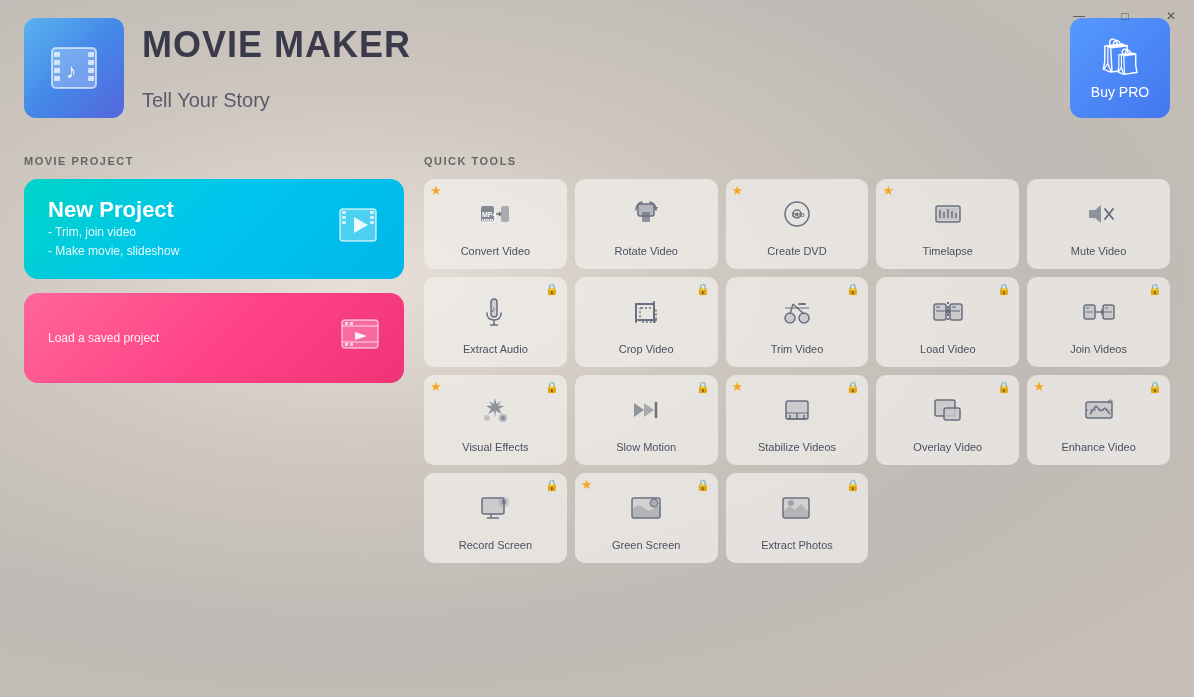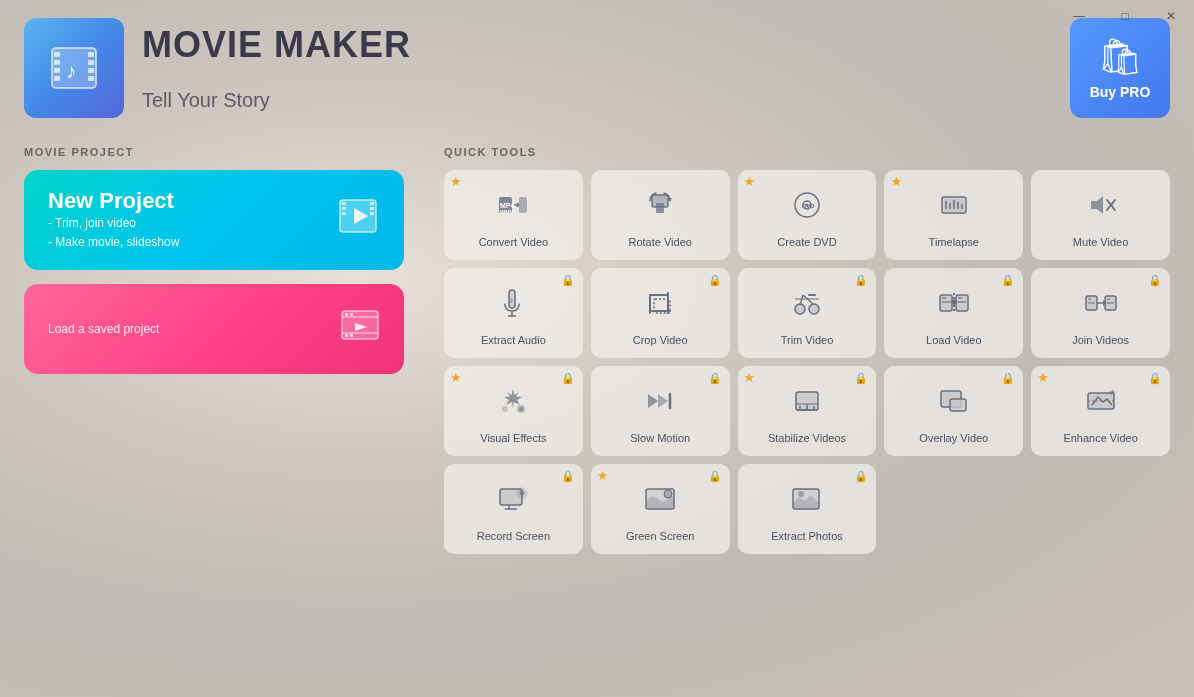--- a/index.html
+++ b/index.html
@@ -79,28 +79,28 @@
       display: flex;
       flex-direction: column;
       align-items: center;
       justify-content: center;
       color: white;
       cursor: pointer;
       border: none;
       gap: 6px;
     }
     .buy-pro-btn .store-icon { font-size: 36px; }
-    .buy-pro-btn .label { font-size: 14px; font-weight: 700; }
+    .buy-pro-btn .label { font-size: 14px; font-weight: 400; }
 
     
     .main {
       display: flex;
       padding: 0 24px;
-      gap: 40px;
-      margin-top: 10px;
+      gap: 20px;
+      margin-top: 19px;
     }
 
     
     .left-panel {
       width: 380px;
       flex-shrink: 0;
     }
     .section-label {
       font-size: 11px;
       font-weight: 700;

